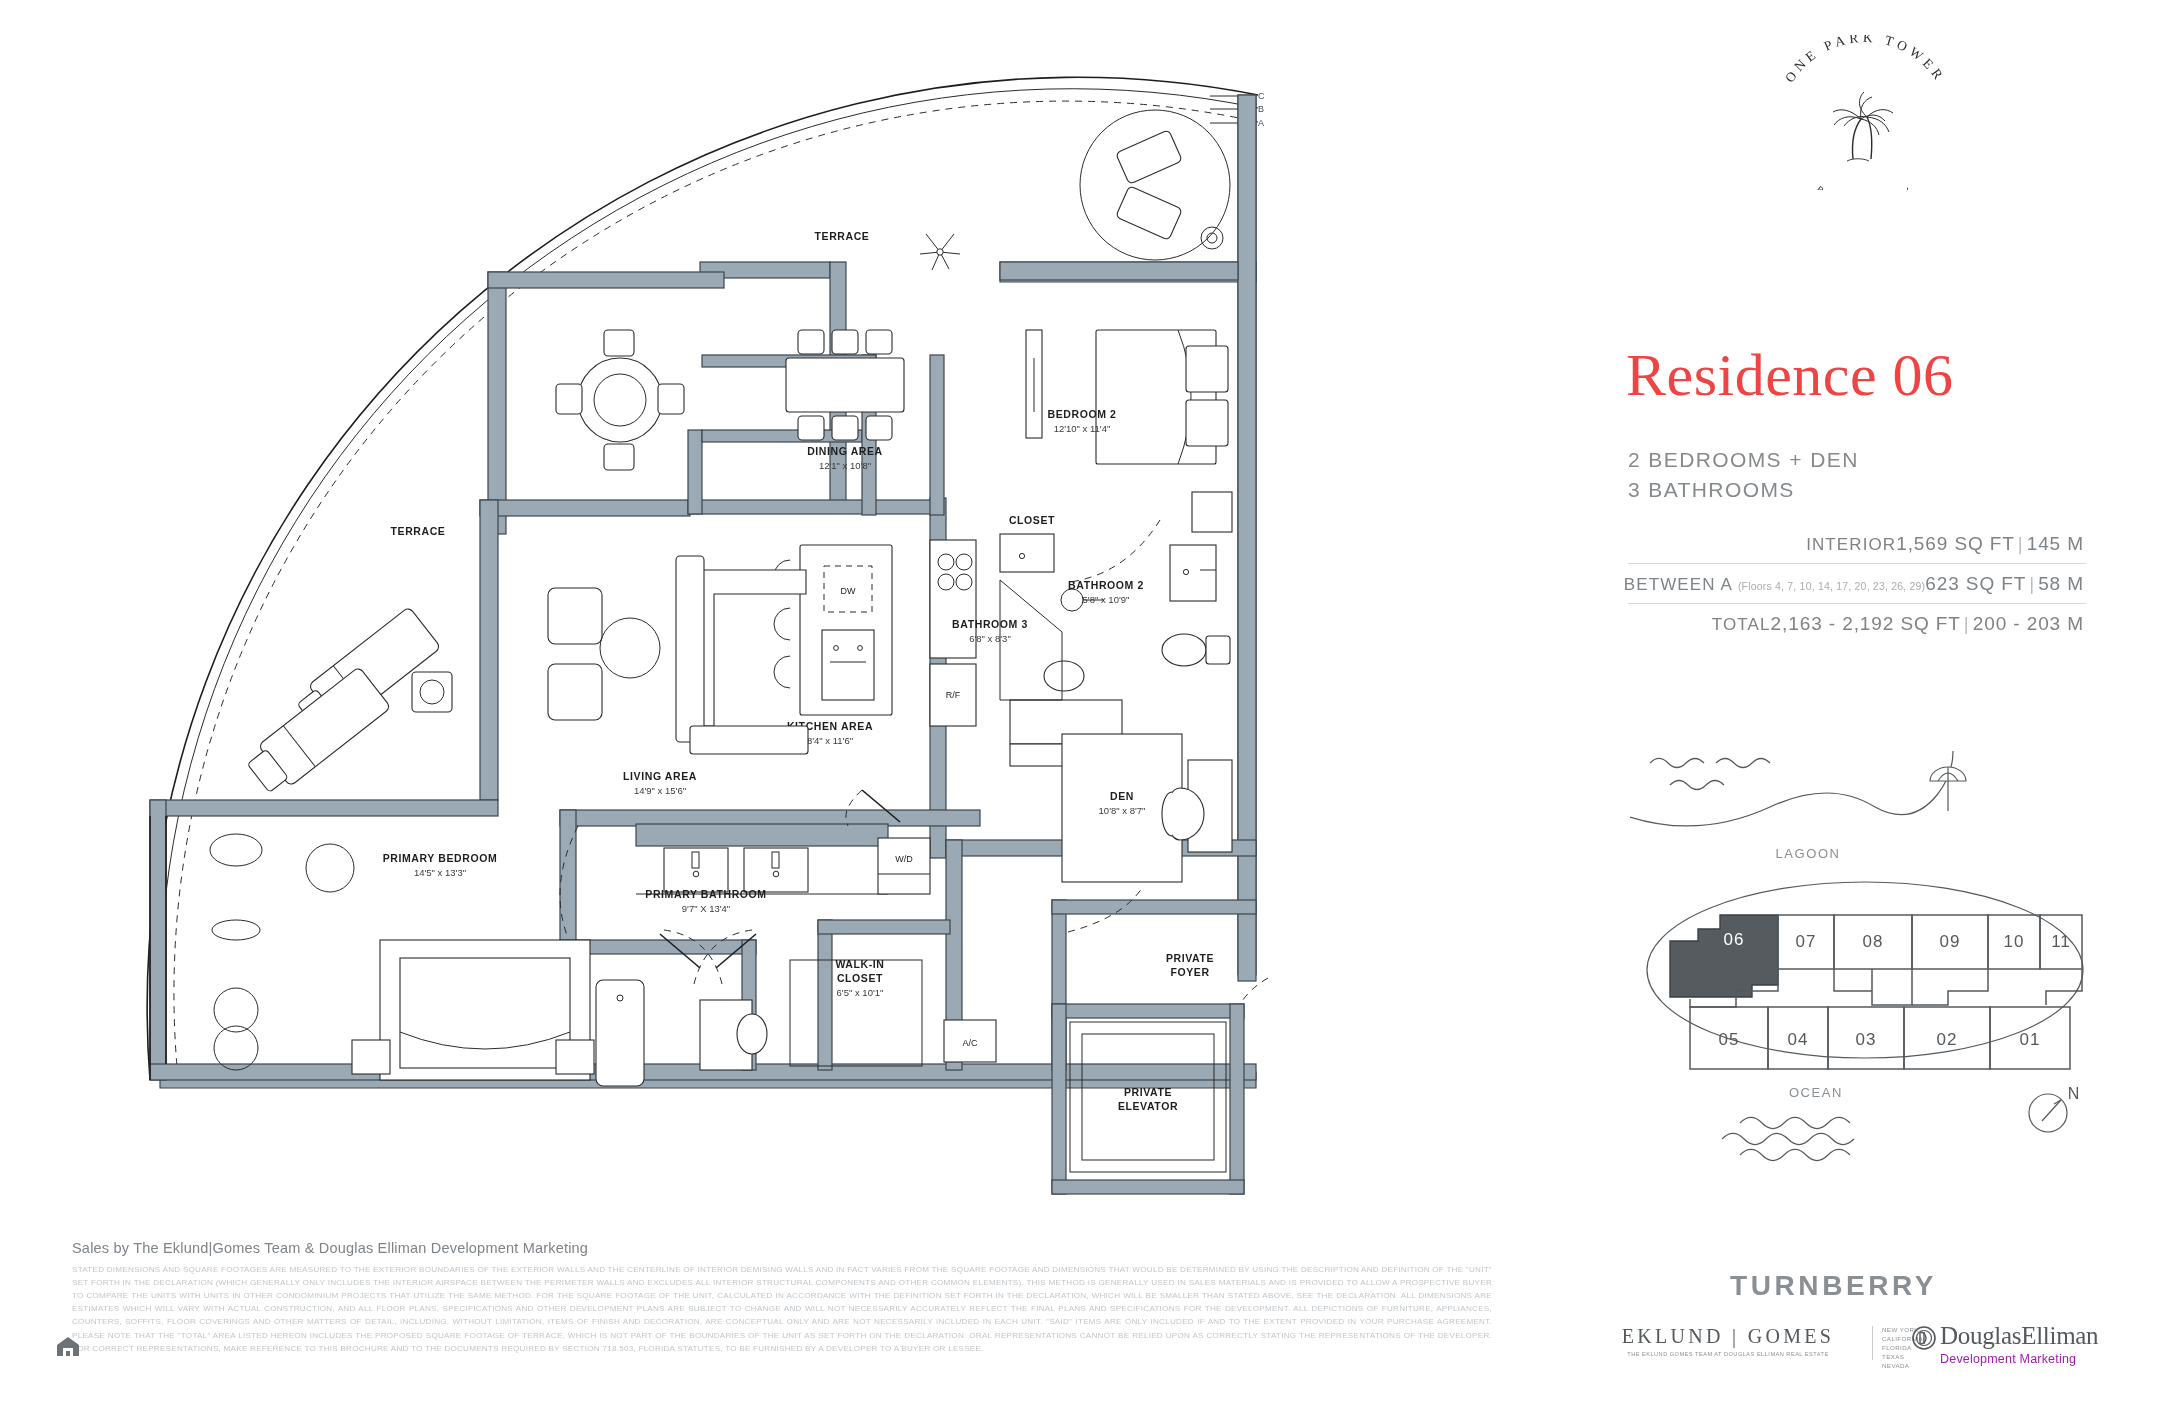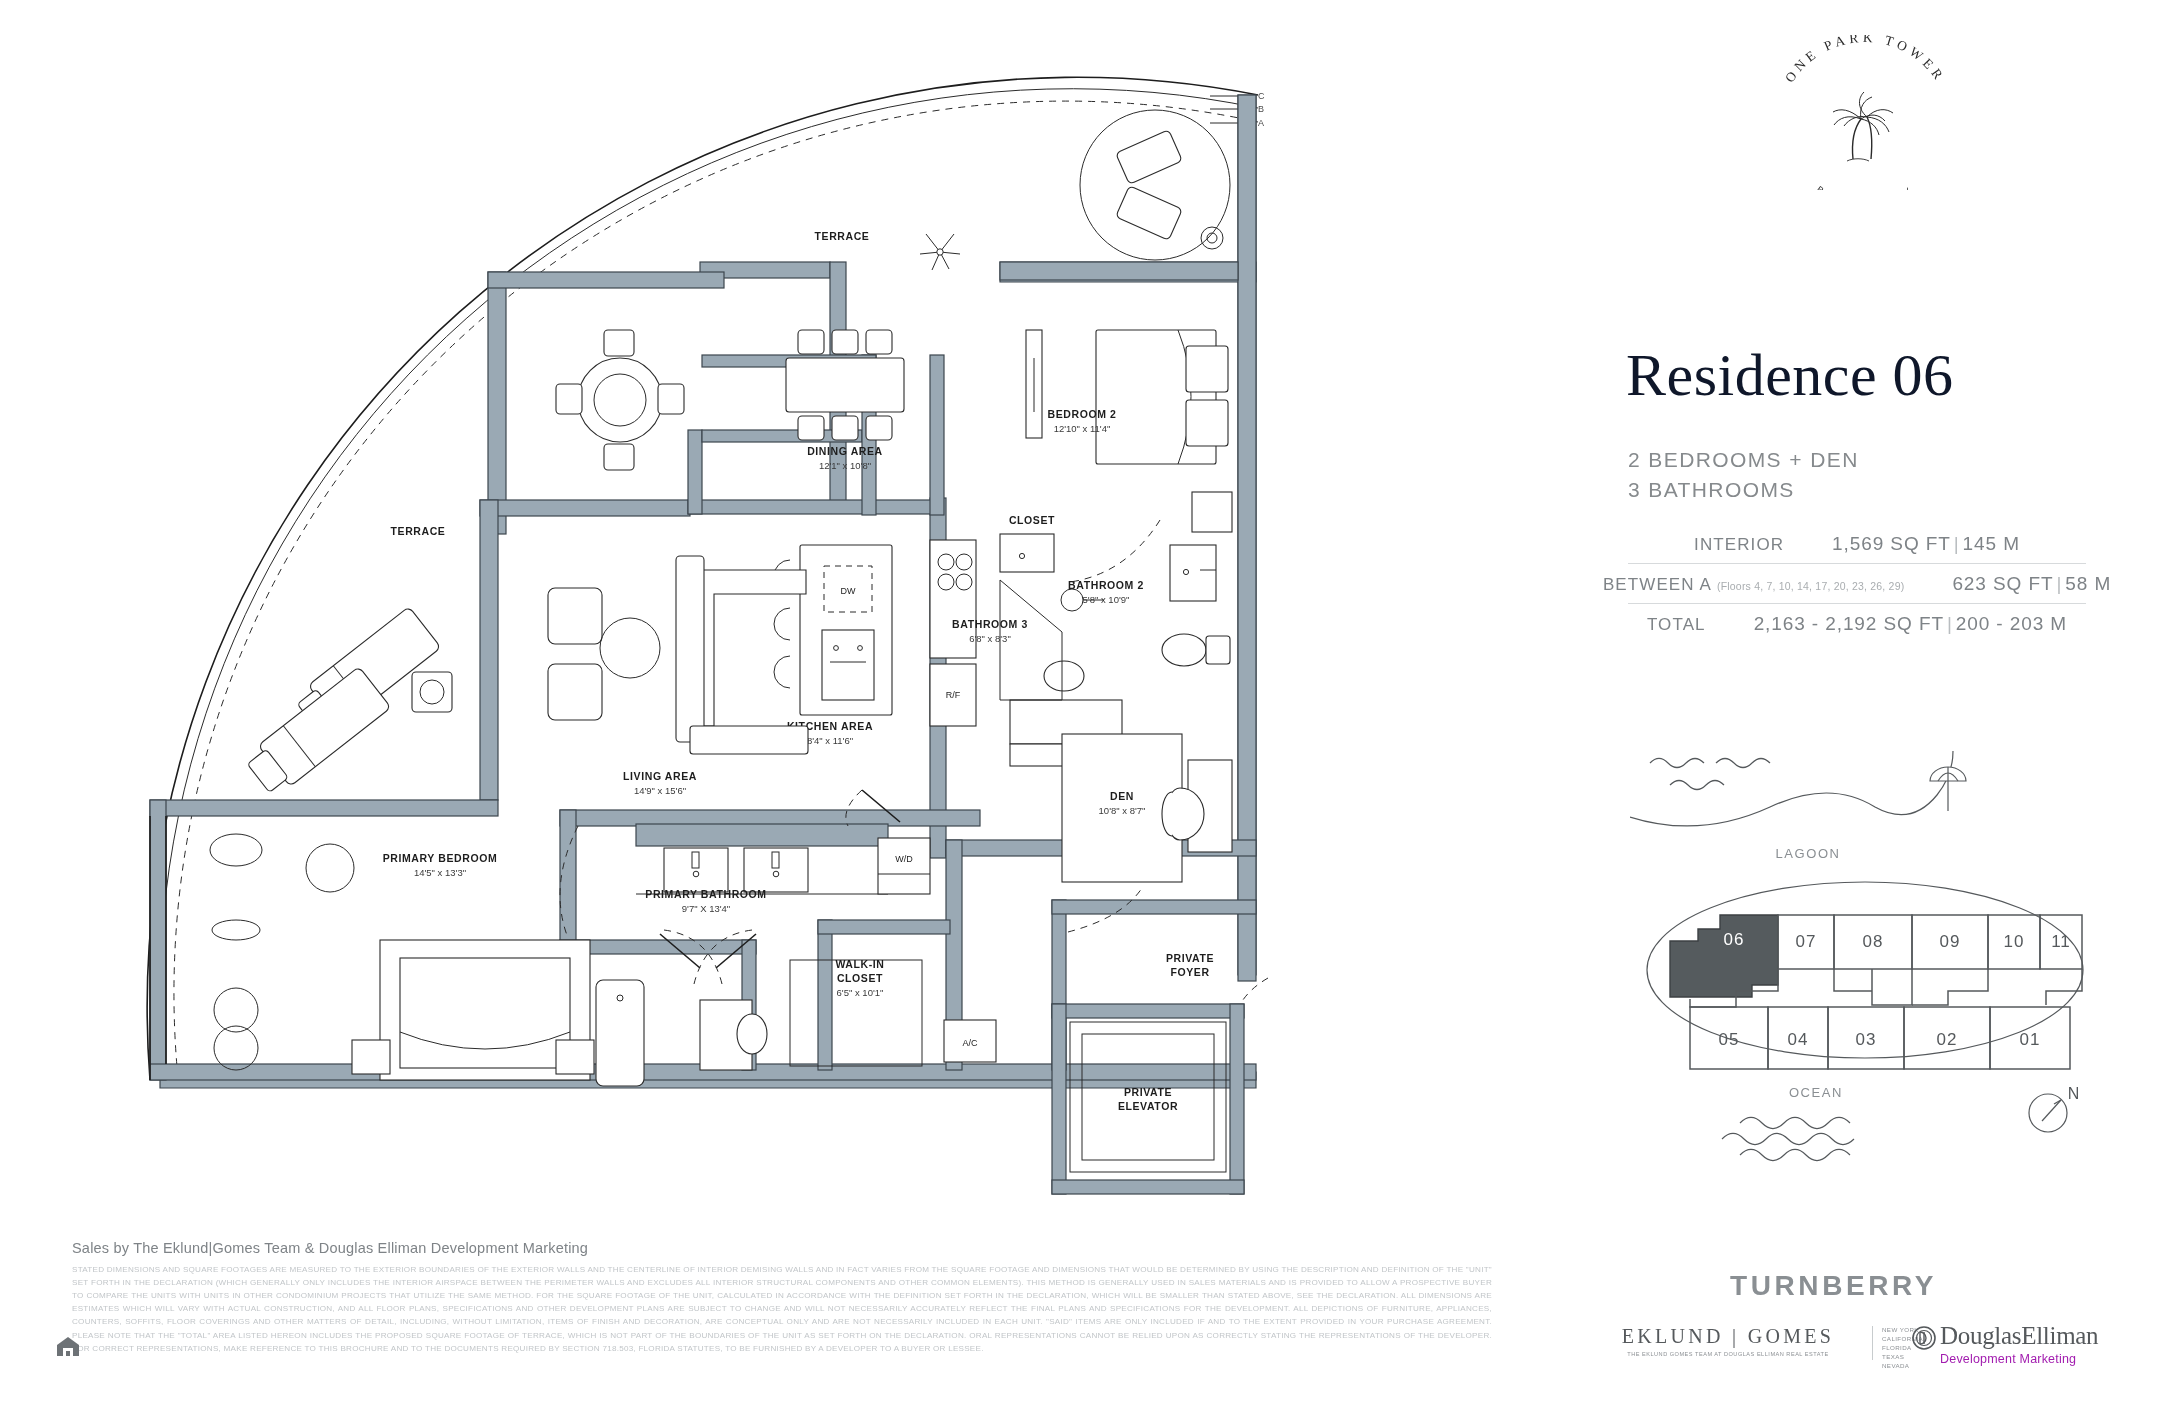--- a/index.html
+++ b/index.html
@@ -15,36 +15,36 @@
   .plan svg{display:block;}
 
   
   .right{position:absolute;left:1620px;top:0;width:500px;height:1230px;}
 
   .logo{position:absolute;left:140px;top:35px;width:210px;height:155px;}
 
   .title{
     position:absolute;left:6px;top:345px;width:480px;
     font-family:"Liberation Serif",serif;
-    font-size:60px;letter-spacing:.5px;color:#0f172a;font-weight:400;
+    font-size:60px;letter-spacing:.5px;color:#ef4444;font-weight:400;
     line-height:1;
   }
 
   .subline{
     position:absolute;left:8px;width:480px;
     font-size:21px;letter-spacing:1.4px;color:#868a8d;font-weight:300;
   }
   .subline.l1{top:448px;}
   .subline.l2{top:478px;}
 
   
   .spec{position:absolute;left:8px;top:524px;width:458px;}
   .spec-row{
-    display:flex;align-items:baseline;justify-content:center;
-    padding:9px 2px 8px 2px;border-bottom:1px solid #d7dadc;gap:48px;
+    display:flex;align-items:baseline;justify-content:flex-end;
+    padding:9px 2px 8px 2px;border-bottom:1px solid #d7dadc;
   }
   .spec-row:first-child{border-top:none;}
   .spec-row.total{border-bottom:none;}
   .spec-label{font-size:17px;letter-spacing:1.1px;color:#7e8387;white-space:nowrap;}
   .spec-floors{font-size:10.5px;letter-spacing:.2px;color:#a9adb0;margin-left:5px;}
   .spec-val{font-size:19px;letter-spacing:.9px;color:#7e8387;white-space:nowrap;}
   .spec-val .sep{color:#b9bdc0;padding:0 3px;}
 
   
   .site{position:absolute;left:10px;top:745px;width:470px;height:420px;}

